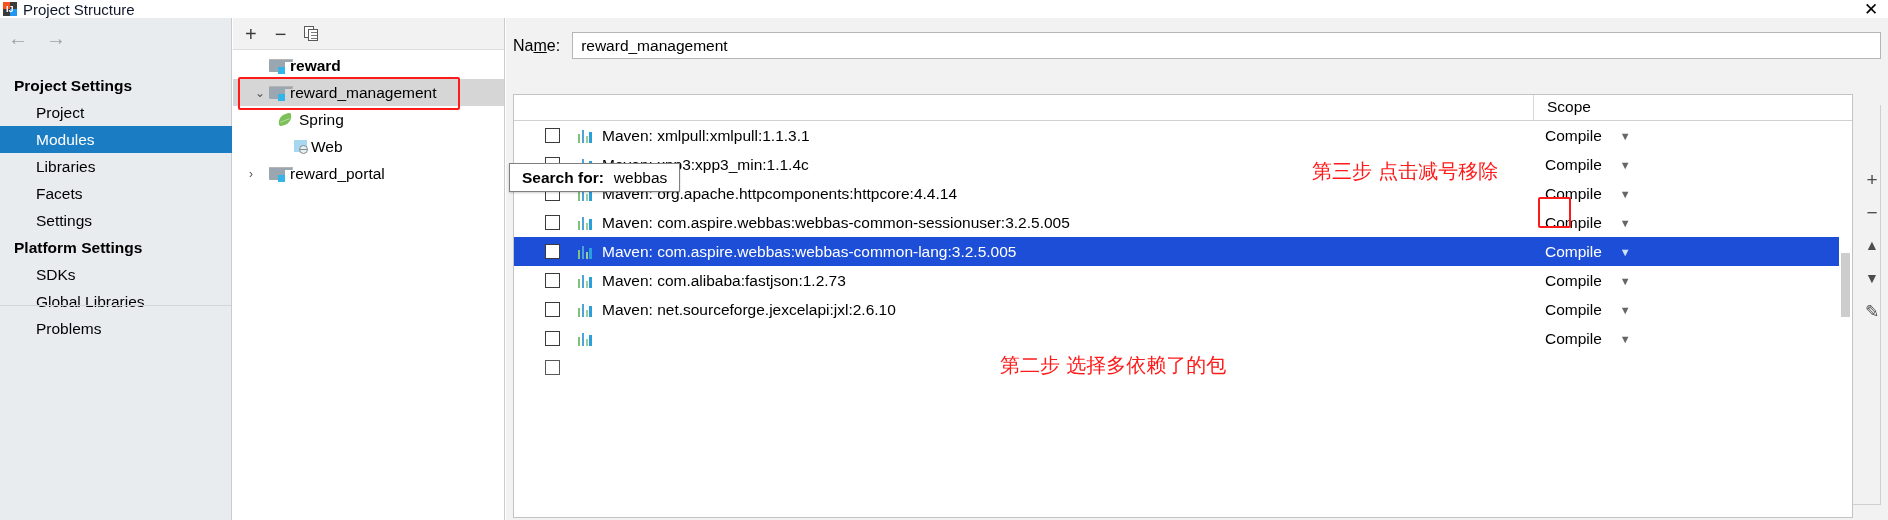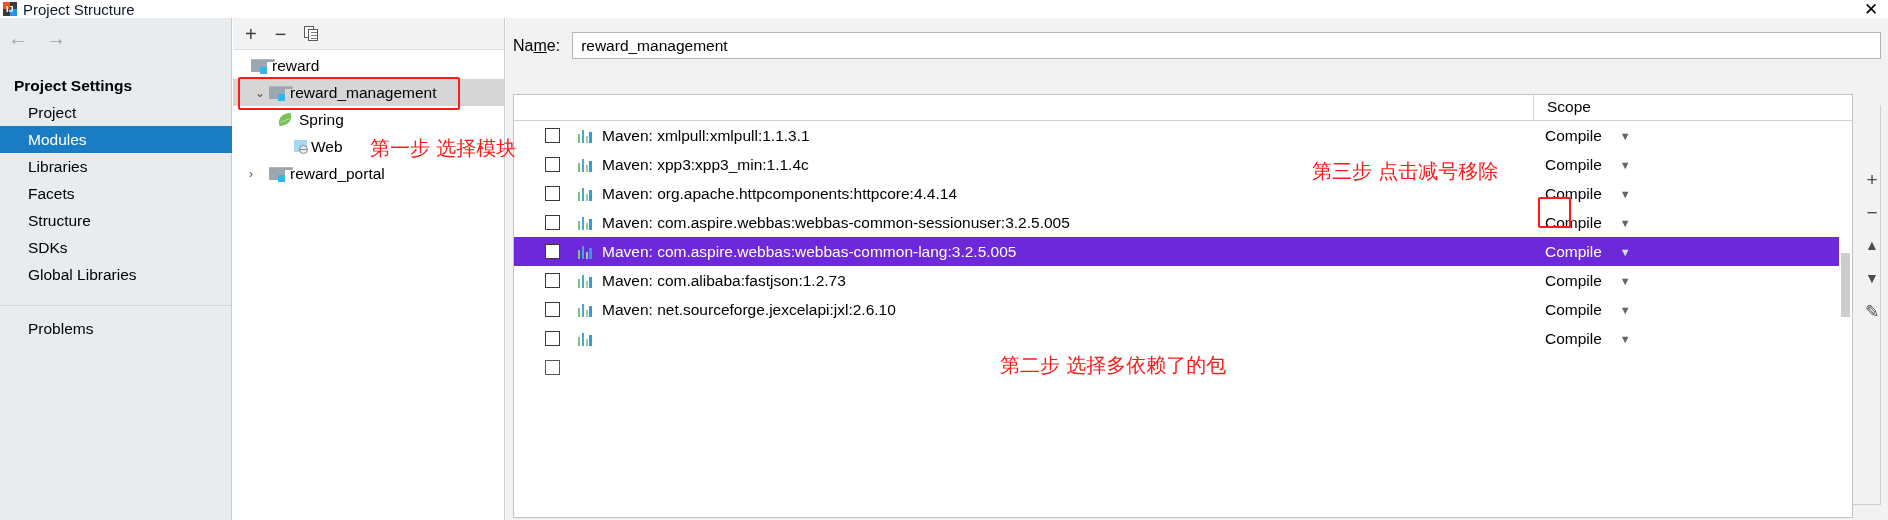--- a/index.html
+++ b/index.html
@@ -39,21 +39,21 @@
   .leftnav {
     position:absolute; left:0; top:18px; width:232px; height:502px;
     background:#e8ecef; border-right:1px solid #c8ccd0;
   }
   .nav-arrows { position:absolute; left:8px; top:10px; display:flex; gap:18px; }
   .nav-arrows .arw { font-size:20px; color:#9aa0a6; line-height:20px; }
   .nav-section {
     font-weight: bold; font-size: 15.5px; color:#000;
     padding: 0 0 0 14px;
   }
-  .nav-item { font-size:15.5px; color:#000; padding-left: 28px; text-align: center; }
+  .nav-item { font-size:15.5px; color:#000; padding-left: 36px; text-align: center; }
   .nav-row { height: 27px; display:flex; align-items:center; }
   .nav-row.selected { background:#1a7dc4; color:#fff; }
   .nav-divider { position:absolute; left:0; right:0; height:1px; background:#d2d6da; }
 
   
   .treepanel {
     position:absolute; left:233px; top:18px; width:272px; height:502px;
     background:#ffffff; border-right:1px solid #c8ccd0;
   }
   .tree-toolbar {
@@ -140,21 +140,21 @@
   }
   .search-popup .lbl { font-weight:bold; font-size:15.5px; margin-right:10px;}
   .search-popup .val { font-size:15.5px; }
 
   
   .dep-table { position:absolute; left:513px; top:163px; width:1340px; height:357px; background:#fff; border:1px solid #c3c3c3; overflow:hidden;}
   .dep-head { height:26px; display:flex; align-items:flex-end; position:relative; background:#fff; border-bottom:1px solid #d0d0d0;}
   .dep-head .col-export { width:1020px; border-right:1px solid #d8d8d8; height:26px;}
   .dep-head .col-scope { flex:1 1 auto; height:26px; display:flex; align-items:center; justify-content:flex-start; padding-left:13px; font-size:15.5px;}
   .dep-row { height:29px; display:flex; align-items:center; font-size:15.5px; position:relative;}
-  .dep-row.sel { background:#6d28d9; color:#fff; }
+  .dep-row.sel { background:#1d4ed8; color:#fff; }
   .cb {
     width:15px; height:15px; border:1.4px solid #3b3b3b; background:#fff; margin-left:31px; margin-right:18px; flex:0 0 auto;
   }
   .bars { width:16px; height:14px; display:flex; align-items:flex-end; gap:1.4px; margin-right:8px; flex:0 0 auto;}
   .bars i { width:2.4px; background:#4caf50; }
   .bars i:nth-child(1){height:9px; background:#7ec27f;}
   .bars i:nth-child(2){height:13px; background:#4fa3d9;}
   .bars i:nth-child(3){height:7px; background:#9ecb9e;}
   .bars i:nth-child(4){height:11px; background:#29a0da;}
   .dep-name { flex: 0 0 auto; }
@@ -201,21 +201,22 @@
       <div class="arw">←</div>
       <div class="arw">→</div>
     </div>
 
     <div style="position:absolute; left:0; top:54px; width:232px;">
       <div class="nav-row nav-section">Project Settings</div>
       <div class="nav-row nav-item">Project</div>
       <div class="nav-row nav-item selected">Modules</div>
       <div class="nav-row nav-item">Libraries</div>
       <div class="nav-row nav-item">Facets</div>
-      <div class="nav-row nav-item">Structure</div>
+      <div class="nav-row nav-item">Settings</div>
+      <div class="nav-row nav-section">Platform Settings</div>
       <div class="nav-row nav-item">SDKs</div>
       <div class="nav-row nav-item">Global Libraries</div>
     </div>
 
     <div class="nav-divider" style="top:287px;"></div>
     <div style="position:absolute; left:0; top:297px; width:232px;">
       <div class="nav-row nav-item">Problems</div>
     </div>
   </div>
 
@@ -225,21 +226,21 @@
       <div class="tt-btn">−</div>
       <div class="tt-copy">
         <div class="bk"></div>
           <div class="fr">
             <i></i>
           </div>
       </div>
     </div>
 
     <div class="tree-list">
-      <div class="tree-row" style="">
+      <div class="tree-row" style="padding-left:18px;font-weight:bold;">
         <div class="twisty"></div>
         <div class="mod-icon">
             <div class="tab"></div>
             <div class="fold"></div>
             <div class="sq"></div>
           </div>
         <span>reward</span>
       </div>
 
       <div class="tree-row sel" style="padding-left:18px;">
@@ -441,29 +442,32 @@
         <div class="cb"></div>
       </div>
 
       <div class="vscroll">
         <div class="thumb"></div>
       </div>
     </div>
 
   </div>
 
+  <div class="search-popup">
+    <span class="lbl">Search for:</span>
+    <span class="val">webbas</span>
+  </div>
 
   <div class="rtoolbar">
     <div class="rtb">+</div>
     <div class="rtb">−</div>
     <div class="rtb tri">▲</div>
     <div class="rtb tri">▼</div>
     <div class="rtb pencil">✎</div>
   </div>
 
   <div class="redbox" style="left:238px; top:77px; width:222px; height:33px;"></div>
   <div class="redbox" style="left:1538px; top:197px; width:33px; height:31px;"></div>
 
-  <div class="redtext" style="left:370px; top:135px;">第一步 选择模块</div>
   <div class="redtext" style="left:1000px; top:352px;">第二步 选择多依赖了的包</div>
   <div class="redtext" style="left:1312px; top:158px;">第三步 点击减号移除</div>
 
 </div>
 
 </body></html>

